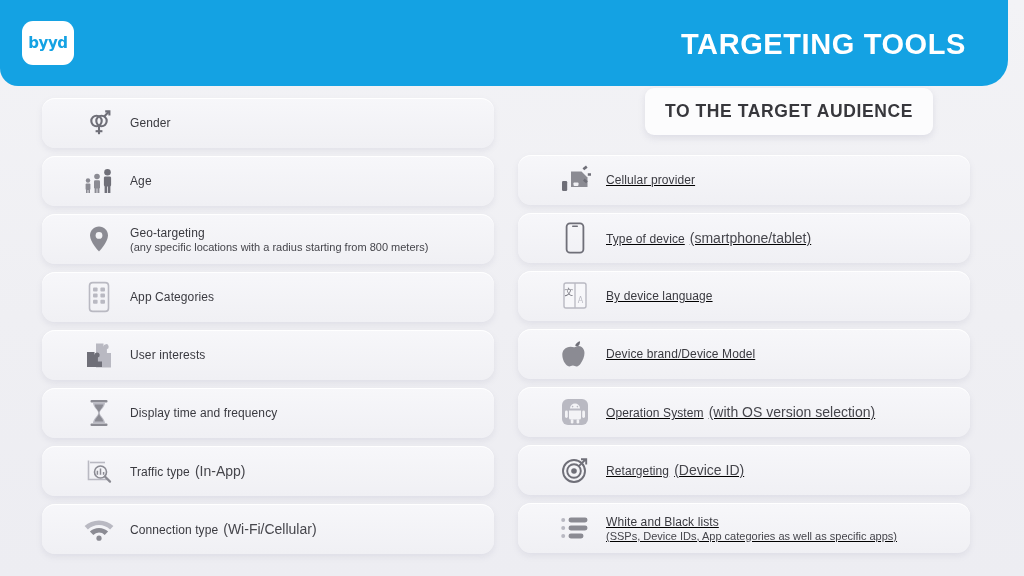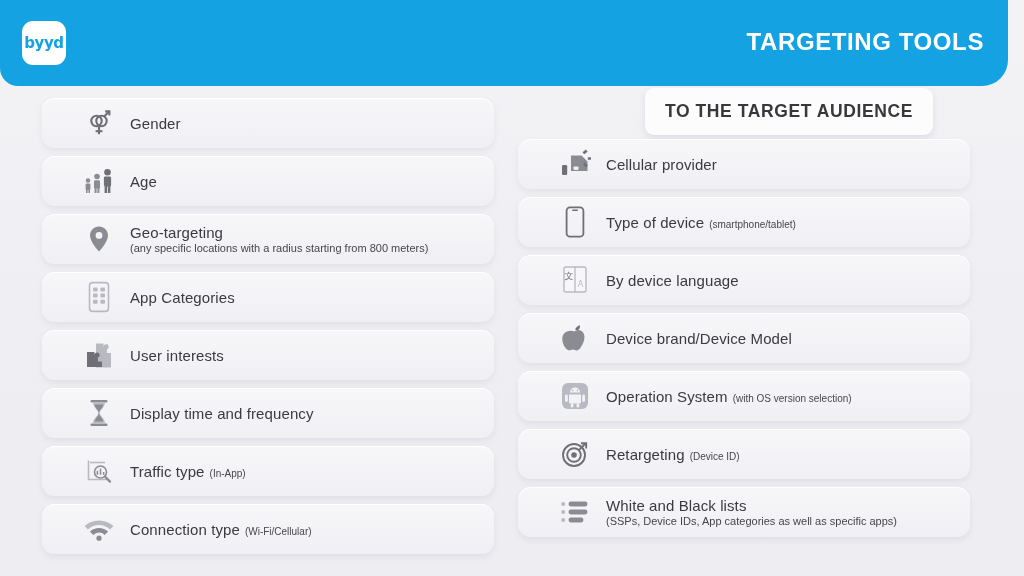--- a/index.html
+++ b/index.html
@@ -38,21 +38,21 @@
   }
 
   .brand {
     display: flex;
     align-items: center;
     margin-left: 22px;
     gap: 14px;
   }
 
   .logo-tile {
-    width: 44px;
+    width: 52px;
     height: 44px;
     background: #ffffff;
     border-radius: 11px;
     display: flex;
     align-items: center;
     justify-content: center;
   }
 
   .logo-word {
     font-size: 15px;
@@ -67,24 +67,24 @@
     color: #ffffff;
     font-size: 11.5px;
     font-weight: bold;
     letter-spacing: 0.9px;
     line-height: 15.5px;
     text-transform: uppercase;
   }
 
   .header-title {
     position: absolute;
-    right: 24px;
+    right: 42px;
     top: 28px;
     color: #ffffff;
-    font-size: 24px;
+    font-size: 29px;
     font-weight: bold;
     letter-spacing: 0.6px;
     white-space: nowrap;
   }
 
   
   .sub-badge {
     position: absolute;
     left: 645px;
     top: 88px;
@@ -106,21 +106,21 @@
     white-space: nowrap;
   }
 
   
   .col {
     position: absolute;
     width: 452px;
   }
 
   .col-left  { left: 42px;  top: 98px; }
-  .col-right { left: 518px; top: 139px; }
+  .col-right { left: 518px; top: 155px; text-decoration: underline; }
 
   .card {
     position: relative;
     height: 50px;
     margin-bottom: 8px;
     border-radius: 13px;
     background: linear-gradient(180deg, #f7f7fa 0%, #f0f0f4 100%);
     box-shadow: 0 3px 6px rgba(125, 125, 155, 0.13),
                 inset 0 1px 0 rgba(255, 255, 255, 0.9);
     display: flex;
@@ -145,28 +145,28 @@
     padding-left: 4px;
   }
 
   .card-title-row {
     display: flex;
     align-items: baseline;
     gap: 5px;
   }
 
   .card-title {
-    font-size: 15px;
+    font-size: 12px;
     color: #3a3a40;
     letter-spacing: 0.1px;
     white-space: nowrap;
   }
 
   .card-inline {
-    font-size: 10px;
+    font-size: 14px;
     color: #46464c;
     white-space: nowrap;
   }
 
   .card-sub {
     font-size: 11px;
     color: #45454b;
     white-space: nowrap;
     margin-top: 1px;
   }

